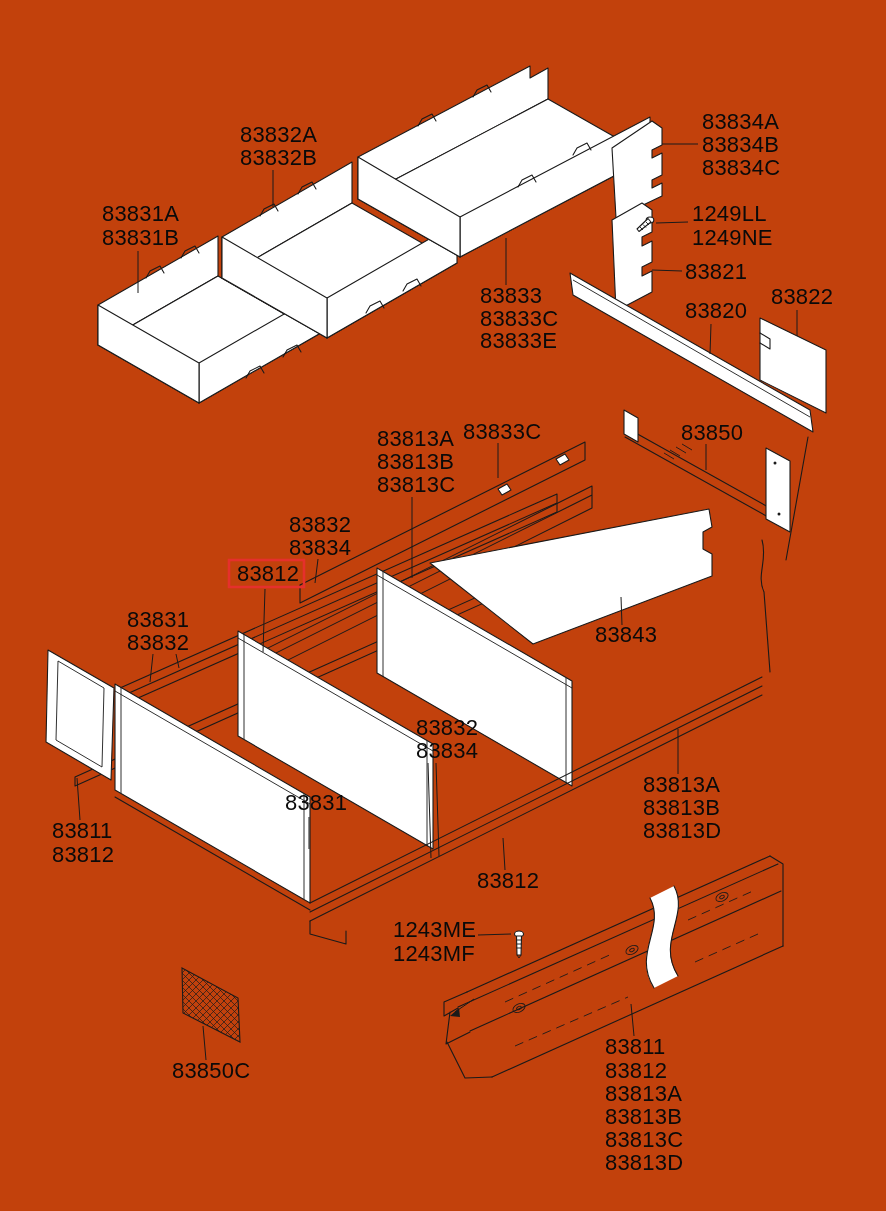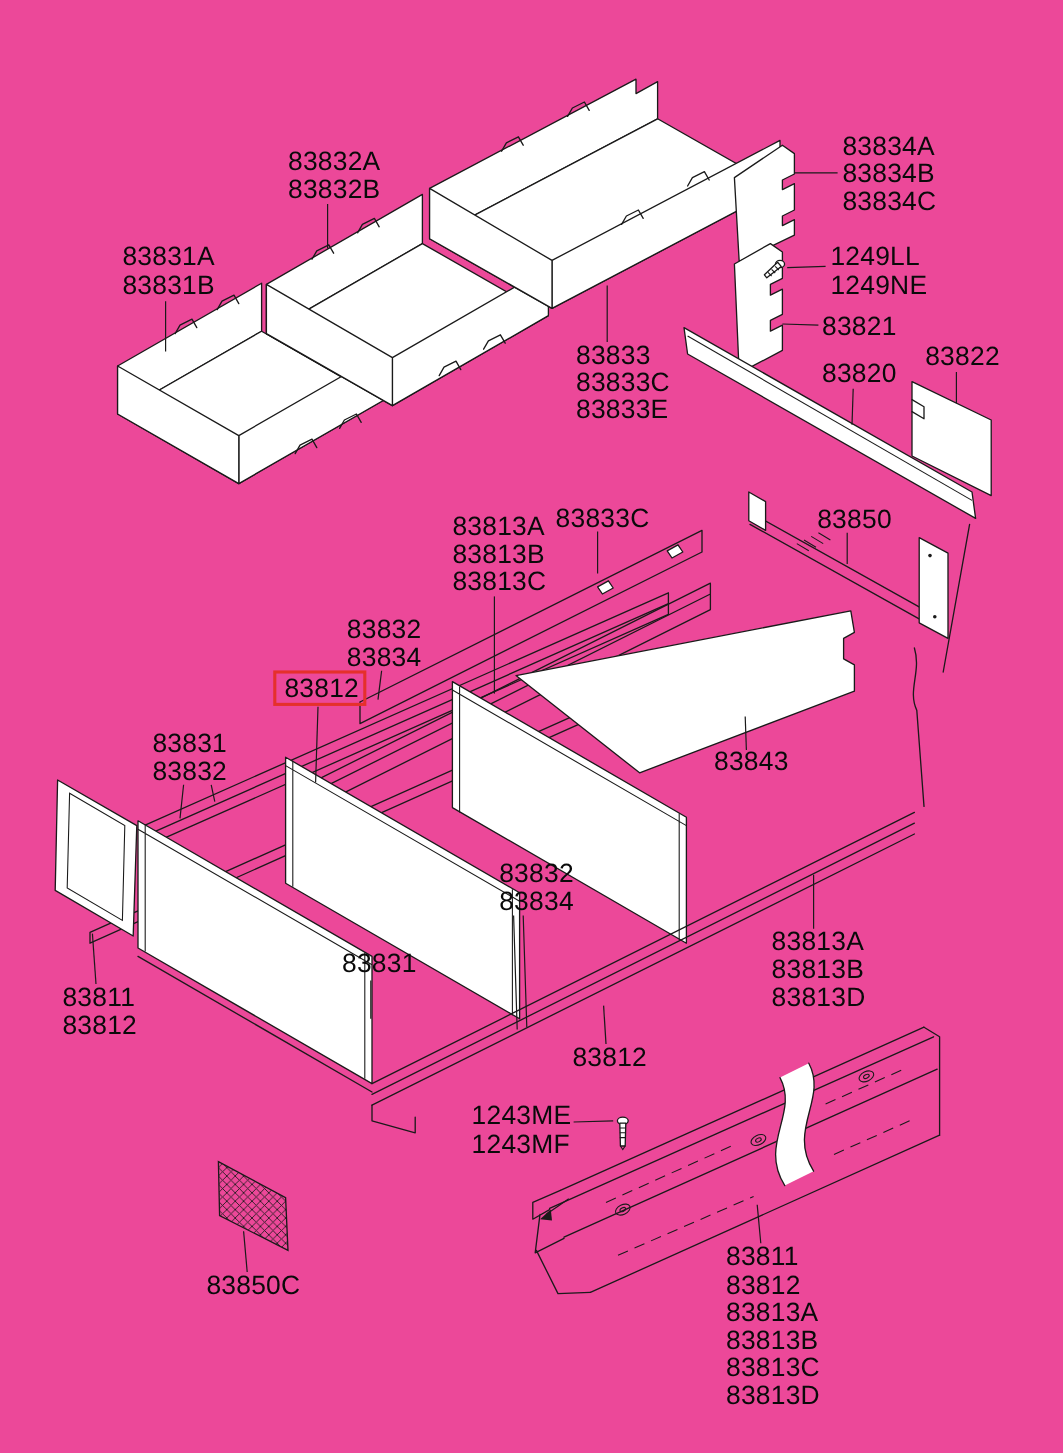--- a/index.html
+++ b/index.html
@@ -1,16 +1,16 @@
 <!DOCTYPE html>
 <html><head>
 <meta charset="utf-8">
 <style>
   html,body{margin:0;padding:0;background:#fff;}
-  .stage{position:relative;width:886px;height:1211px;background:#ec4899;overflow:hidden;
+  .stage{position:relative;width:886px;height:1211px;background:#c2410c;overflow:hidden;
          font-family:"Liberation Sans", sans-serif;}
   svg{position:absolute;left:0;top:0;}
   .part{fill:#ffffff;stroke:#1a1a1a;stroke-width:1.1;stroke-linejoin:round;}
   .ln{fill:none;stroke:#1a1a1a;stroke-width:1.1;stroke-linejoin:round;stroke-linecap:round;}
   .thin{fill:none;stroke:#1a1a1a;stroke-width:0.9;}
   .leader{fill:none;stroke:#1a1a1a;stroke-width:1;}
   .dash{fill:none;stroke:#1a1a1a;stroke-width:0.9;stroke-dasharray:9 6;}
   text.lbl{font-family:"Liberation Sans", sans-serif;font-size:22px;fill:#0a0a0a;letter-spacing:0.2px;}
   .hbox{fill:none;stroke-width:2.6;}
   .wfill{fill:#ffffff;stroke:none;}

